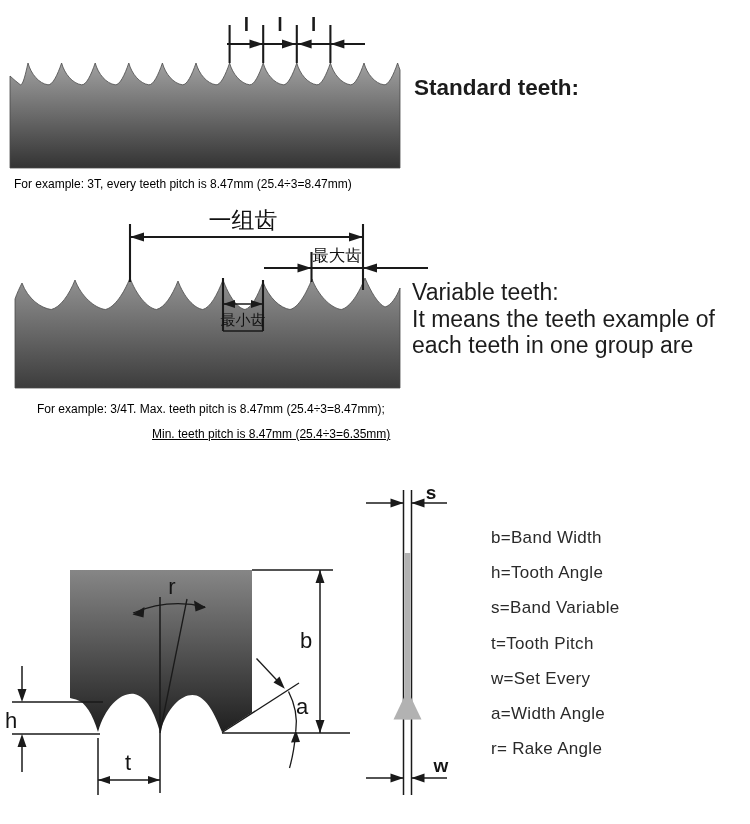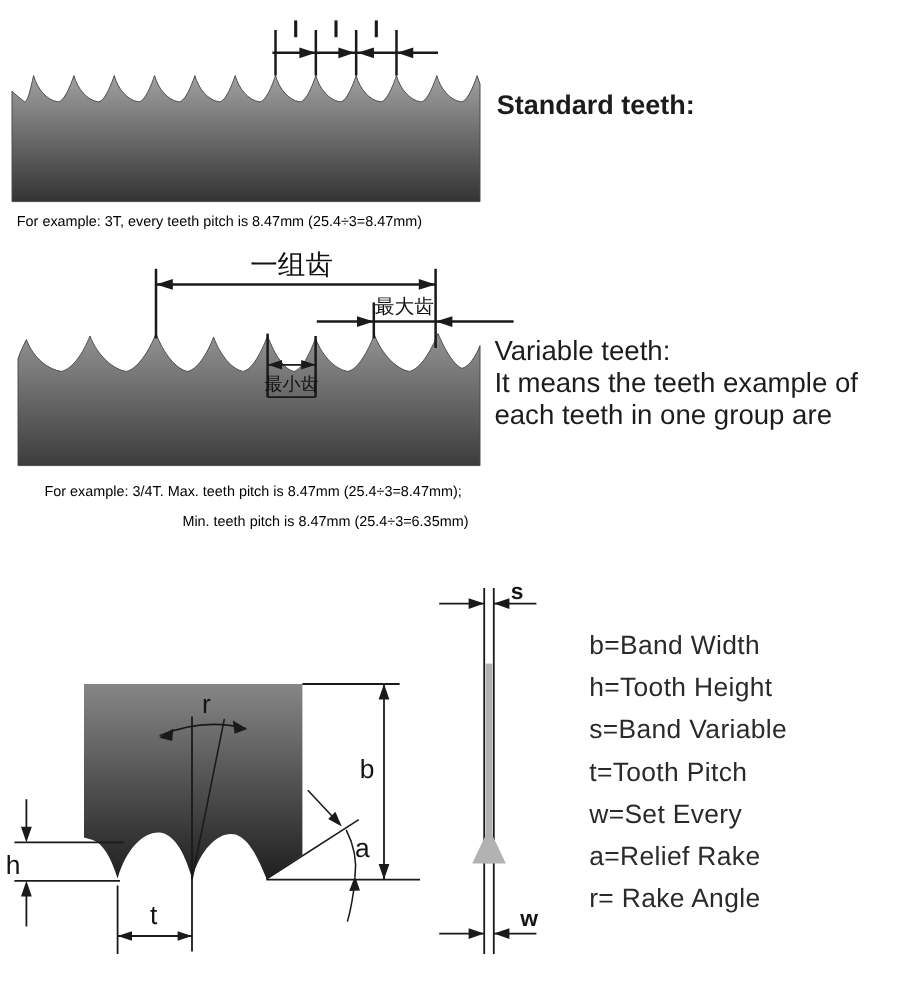--- a/index.html
+++ b/index.html
@@ -7,22 +7,22 @@
         font-family:"Liberation Sans",sans-serif;color:#1c1c1c;}
   .page svg{position:absolute;left:0;top:0;}
 
   
   .txt{position:absolute;white-space:nowrap;}
   .std-title{left:414px;top:72px;font-size:22.5px;line-height:31px;color:#1c1c1c;font-weight:bold;}
   .var-title{left:412px;top:279px;font-size:23px;line-height:26.5px;color:#1c1c1c;}
   .example{font-size:12px;color:#000000;}
   .ex1{left:14px;top:177px;}
   .ex2a{left:13px;top:402px;margin-left:24px;}
-  .ex2b{left:152px;top:427px;}
-  .legend{left:491px;top:520px;font-size:22px;line-height:35.2px;color:#2a2a2a;letter-spacing:0.3px;}
+  .ex2b{left:152px;top:427px;text-decoration:underline;}
+  .legend{left:491px;top:520px;font-size:17px;line-height:35.2px;color:#2a2a2a;letter-spacing:0.3px;}
 
   
   .ln{stroke:#1a1a1a;fill:none;}
   .w2{stroke-width:2.1;}
   .w25{stroke-width:2.6;}
   .w14{stroke-width:1.5;}
   .w12{stroke-width:1.3;}
   .arrow{fill:#1a1a1a;stroke:none;}
   .outline{stroke:#4a4a4a;stroke-width:0.8;}
   text.cjk{font-family:"DejaVu Sans","Liberation Sans",sans-serif;fill:#111;}
@@ -218,21 +218,21 @@
     <div>Variable teeth:</div>
     <div>It means the teeth example of</div>
     <div>each teeth in one group are</div>
   </div>
 
   <div class="txt example ex2a">For example: 3/4T. Max. teeth pitch is 8.47mm (25.4÷3=8.47mm);</div>
   <div class="txt example ex2b">Min. teeth pitch is 8.47mm (25.4÷3=6.35mm)</div>
 
   <div class="txt legend">
     <div>b=Band Width</div>
-    <div>h=Tooth Height</div>
+    <div>h=Tooth Angle</div>
     <div>s=Band Variable</div>
     <div>t=Tooth Pitch</div>
     <div>w=Set Every</div>
-    <div>a=Relief Rake</div>
+    <div>a=Width Angle</div>
     <div>r= Rake Angle</div>
   </div>
 
 </div>
 
 </body></html>

